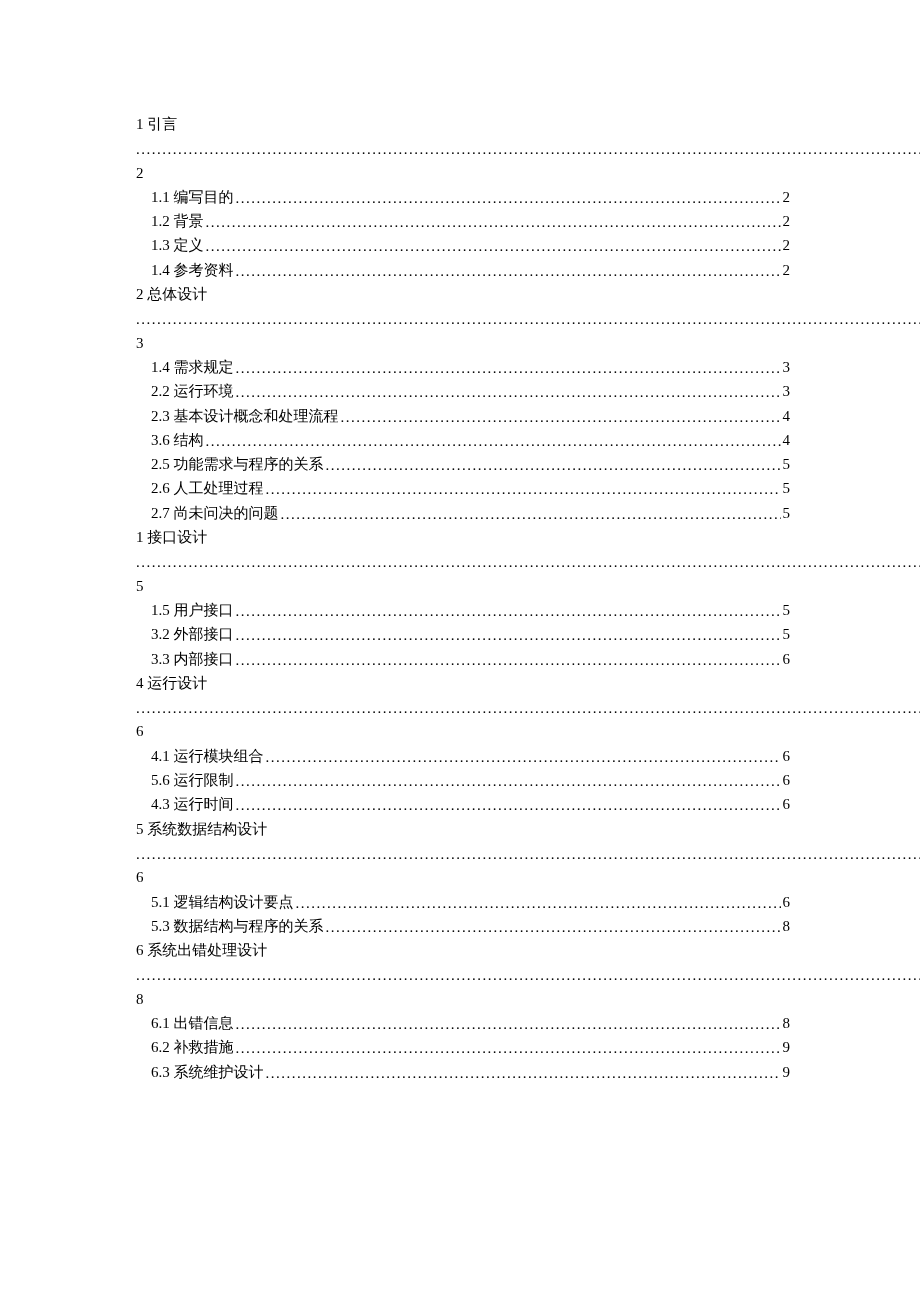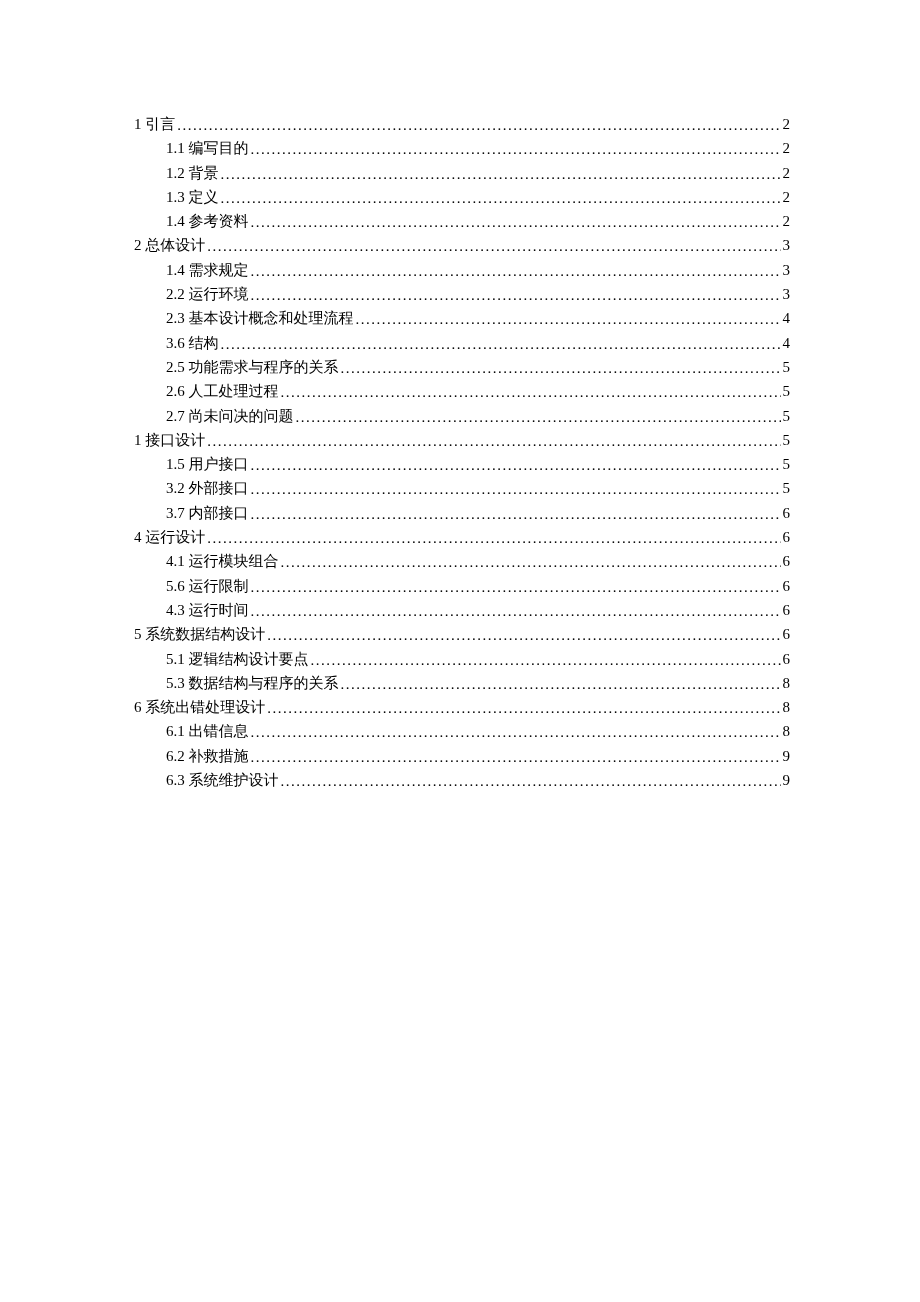--- a/index.html
+++ b/index.html
@@ -13,22 +13,22 @@
     }
     .page {
       padding: 112px 130px 0 134px;
     }
     .toc-line {
       display: flex;
       align-items: baseline;
       white-space: nowrap;
       line-height: 24.3px;
     }
-    .toc-line.level-1 { margin-left: 0; }
-    .toc-line.level-2 { margin-left: 32px; }
+    .toc-line.level-1 { margin-left: 0; flex-direction: column; }
+    .toc-line.level-2 { margin-left: 17px; }
     .toc-title {
       flex: 0 0 auto;
     }
     .toc-dots {
       flex: 1 1 auto;
       overflow: hidden;
       letter-spacing: 1.5px;
       color: #000;
       margin: 0 2px;
       position: relative;
@@ -121,21 +121,21 @@
         <span class="toc-title">1.5 用户接口</span>
         <span class="toc-dots"></span>
         <span class="toc-page">5</span>
       </div>
       <div class="toc-line level-2">
         <span class="toc-title">3.2 外部接口</span>
         <span class="toc-dots"></span>
         <span class="toc-page">5</span>
       </div>
       <div class="toc-line level-2">
-        <span class="toc-title">3.7 内部接口</span>
+        <span class="toc-title">3.3 内部接口</span>
         <span class="toc-dots"></span>
         <span class="toc-page">6</span>
       </div>
       <div class="toc-line level-1">
         <span class="toc-title">4 运行设计</span>
         <span class="toc-dots"></span>
         <span class="toc-page">6</span>
       </div>
       <div class="toc-line level-2">
         <span class="toc-title">4.1 运行模块组合</span>

